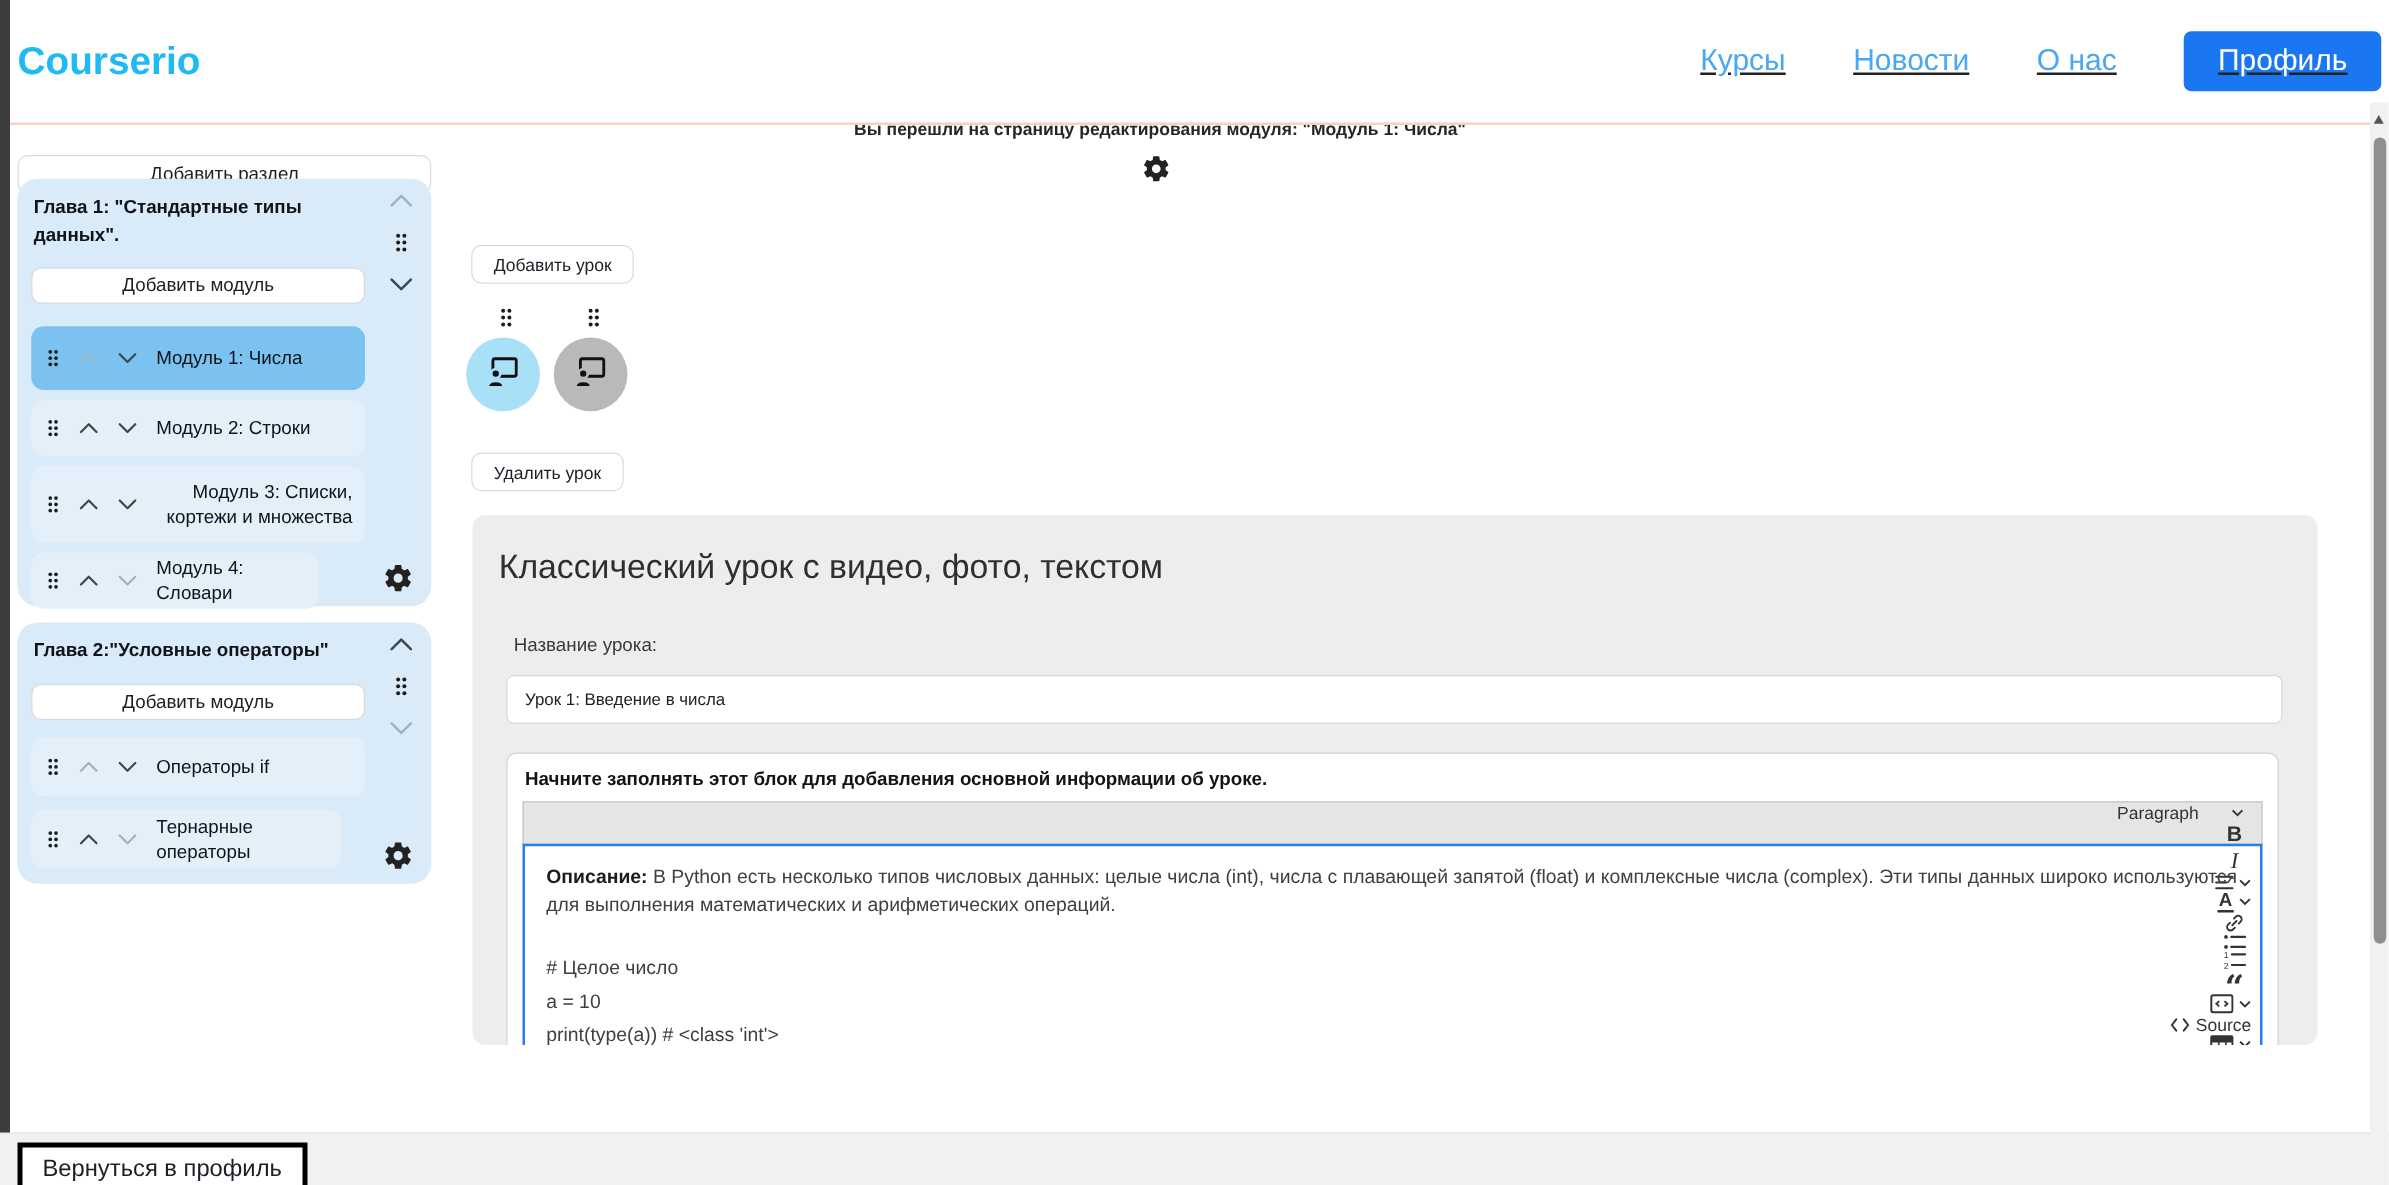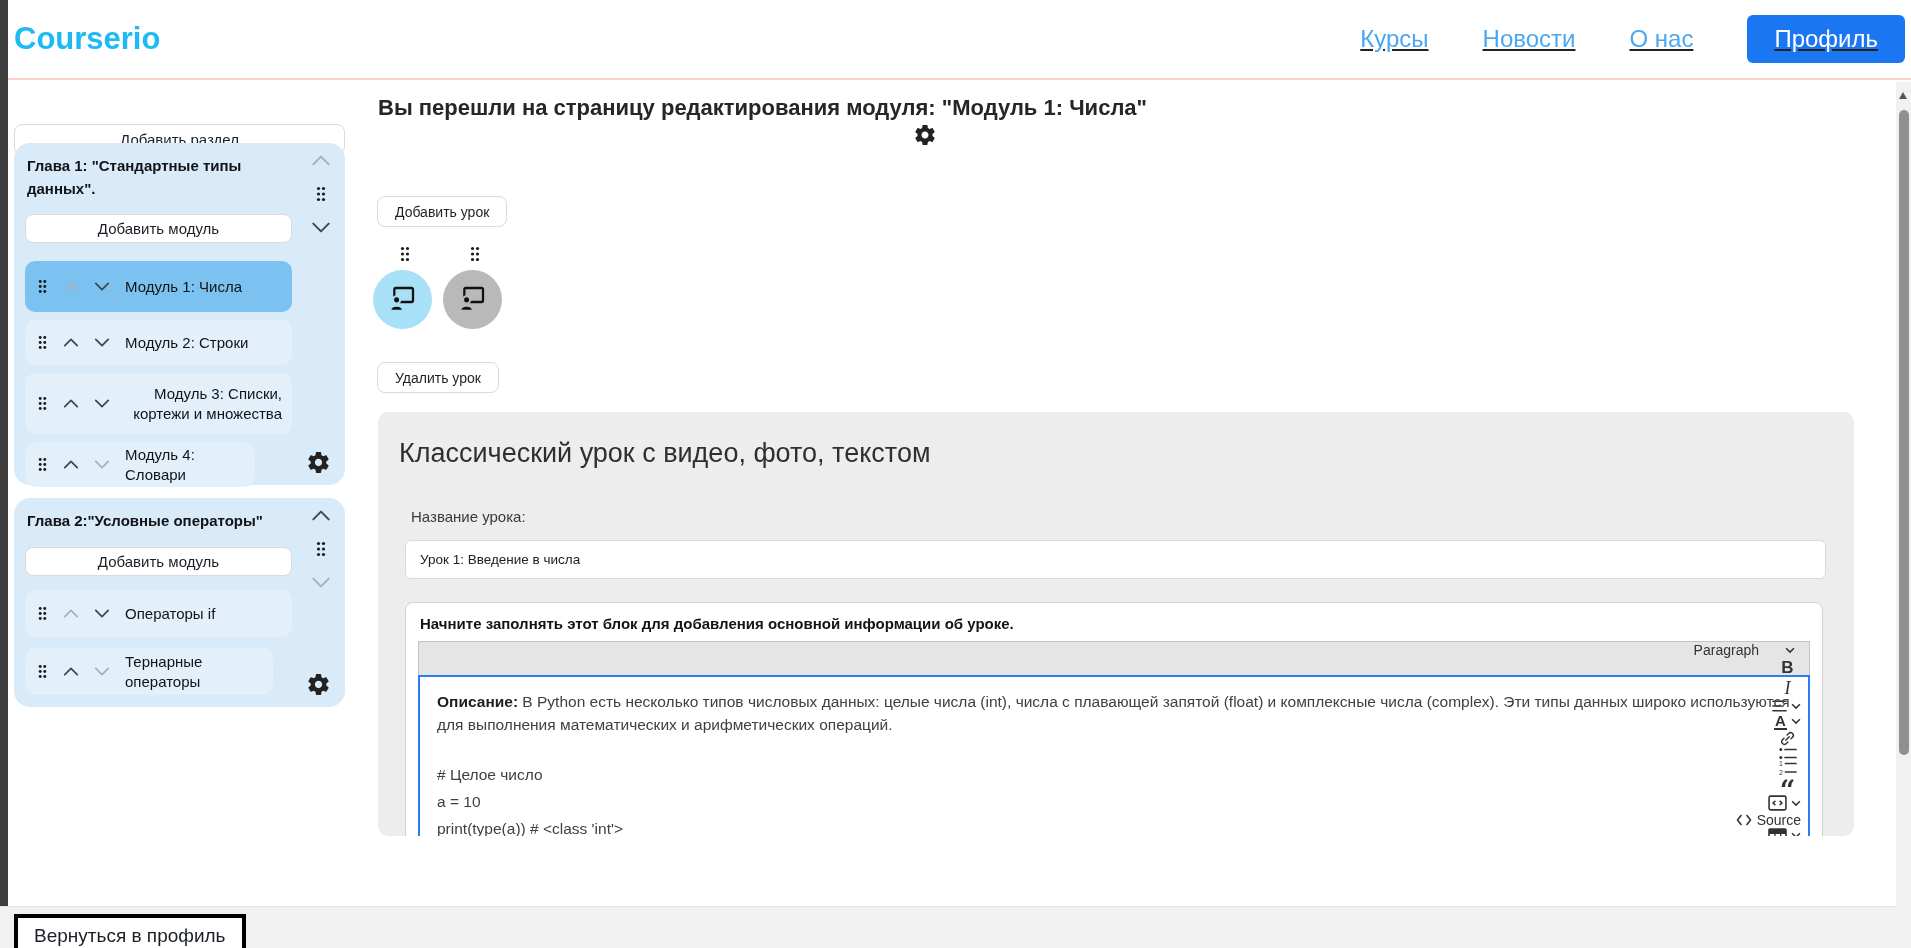--- a/index.html
+++ b/index.html
@@ -2,21 +2,21 @@
 <html><head>
 <meta charset="utf-8">
 <style>
   * { margin:0; padding:0; box-sizing:border-box; }
   html,body { width:1911px; height:948px; }
   body {
     position:relative; overflow:hidden; background:#fff;
     font-family:"Liberation Sans", sans-serif; color:#222;
   }
   
-  .header { position:absolute; left:0; top:0; width:1911px; height:80px; background:#fff;
+  .header { position:absolute; left:0; top:0; width:1911px; height:100px; background:#fff;
             border-bottom:2px solid #f7d0c6; z-index:4; }
   .logo { position:absolute; left:14px; top:50%; transform:translateY(-50%);
           font-size:31px; font-weight:700; color:#1fb9f3; }
   .header-right { position:absolute; right:6px; top:50%; transform:translateY(-50%);
                   display:flex; align-items:center; gap:54px;text-decoration:underline; }
   .nav-link { font-size:24px; color:#49a7f3; cursor:pointer; text-decoration:none; }
   .profile-btn { background:#1b76f2; color:#fff; font-size:24px; padding:10px 27px;
                  border:none; border-radius:6px; cursor:pointer;
                  font-family:"Liberation Sans", sans-serif; }
   
@@ -48,22 +48,22 @@
   .drag { cursor:grab; color:#1b1b1b; display:inline-flex; }
   .add-module-btn { position:absolute; left:11px; height:29px; width:267px; }
   .chapter-1 .add-module-btn { top:71px; }
   .chapter-2 .add-module-btn { top:49px; }
   .module-row { position:absolute; left:11px; width:267px; background:#e3f0fa; border-radius:10px;
                 display:flex; align-items:center; gap:15px; padding:0 10px 0 12px; cursor:pointer; }
   .module-row.selected { background:#7cc2f0; }
   .module-label { font-size:15px; color:#0f1419; line-height:1.3; }
   .gear-corner { position:absolute; right:14px; bottom:10px; color:#222; cursor:pointer; display:inline-flex; }
   
-  .main-heading { position:absolute; left:378px; top:95px; width:1100px; 
-                  font-size:22px; font-weight:700; color:#262626; }
+  .main-heading { position:absolute; left:378px; top:95px; width:1100px; text-align:center;
+                  font-size:14px; font-weight:700; color:#262626; }
   .main-gear { position:absolute; left:913px; top:123px; color:#222; cursor:pointer; display:inline-flex; }
   .add-lesson-btn { position:absolute; left:377px; top:196px; height:31px; padding:0 17px; font-size:14px; }
   .delete-lesson-btn { position:absolute; left:377px; top:362px; height:31px; padding:0 17px; font-size:14px; }
   .lesson-drag-1 { position:absolute; left:399px; top:246px; }
   .lesson-drag-2 { position:absolute; left:469px; top:246px; }
   .lesson-circle { position:absolute; top:270px; width:59px; height:59px; border-radius:50%;
                    display:flex; align-items:center; justify-content:center; cursor:pointer; }
   .lesson-circle.blue { left:373px; background:#a8e0f8; --halo:#a8e0f8; }
   .lesson-circle.gray { left:443px; background:#b9b9b9; --halo:#b9b9b9; }
   

